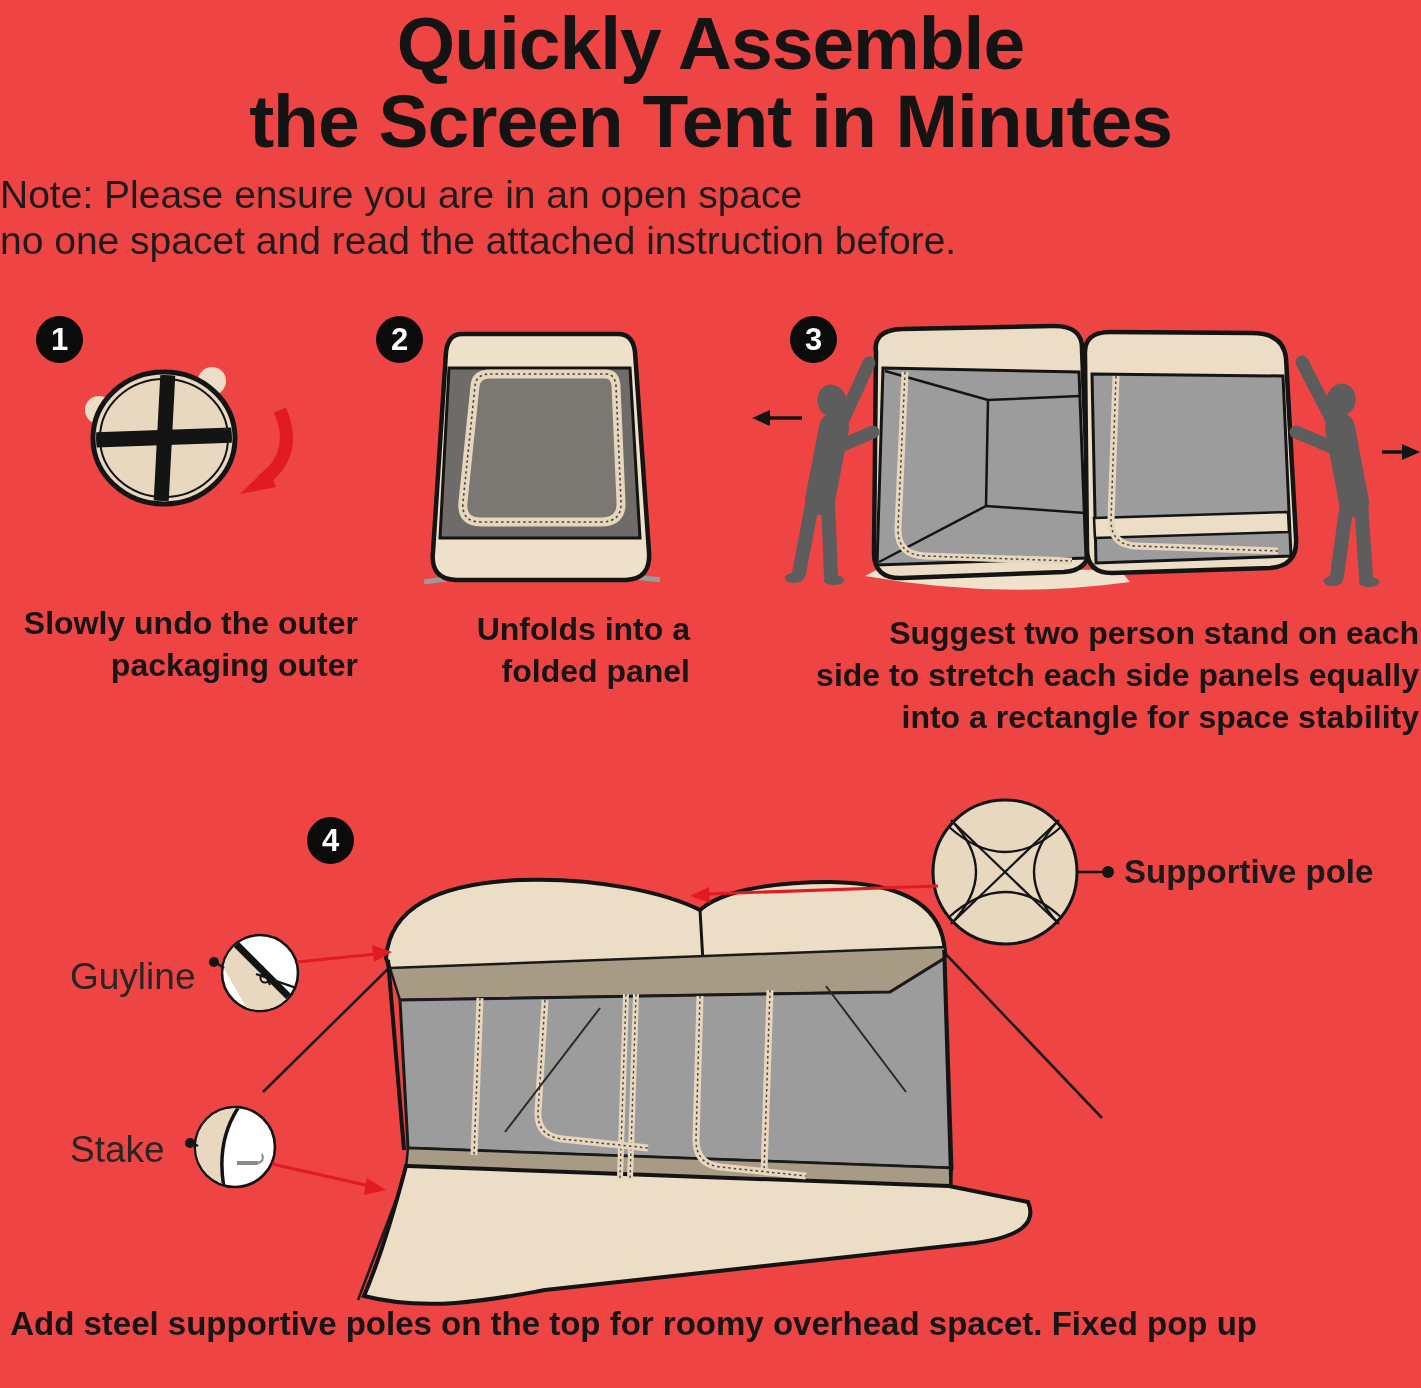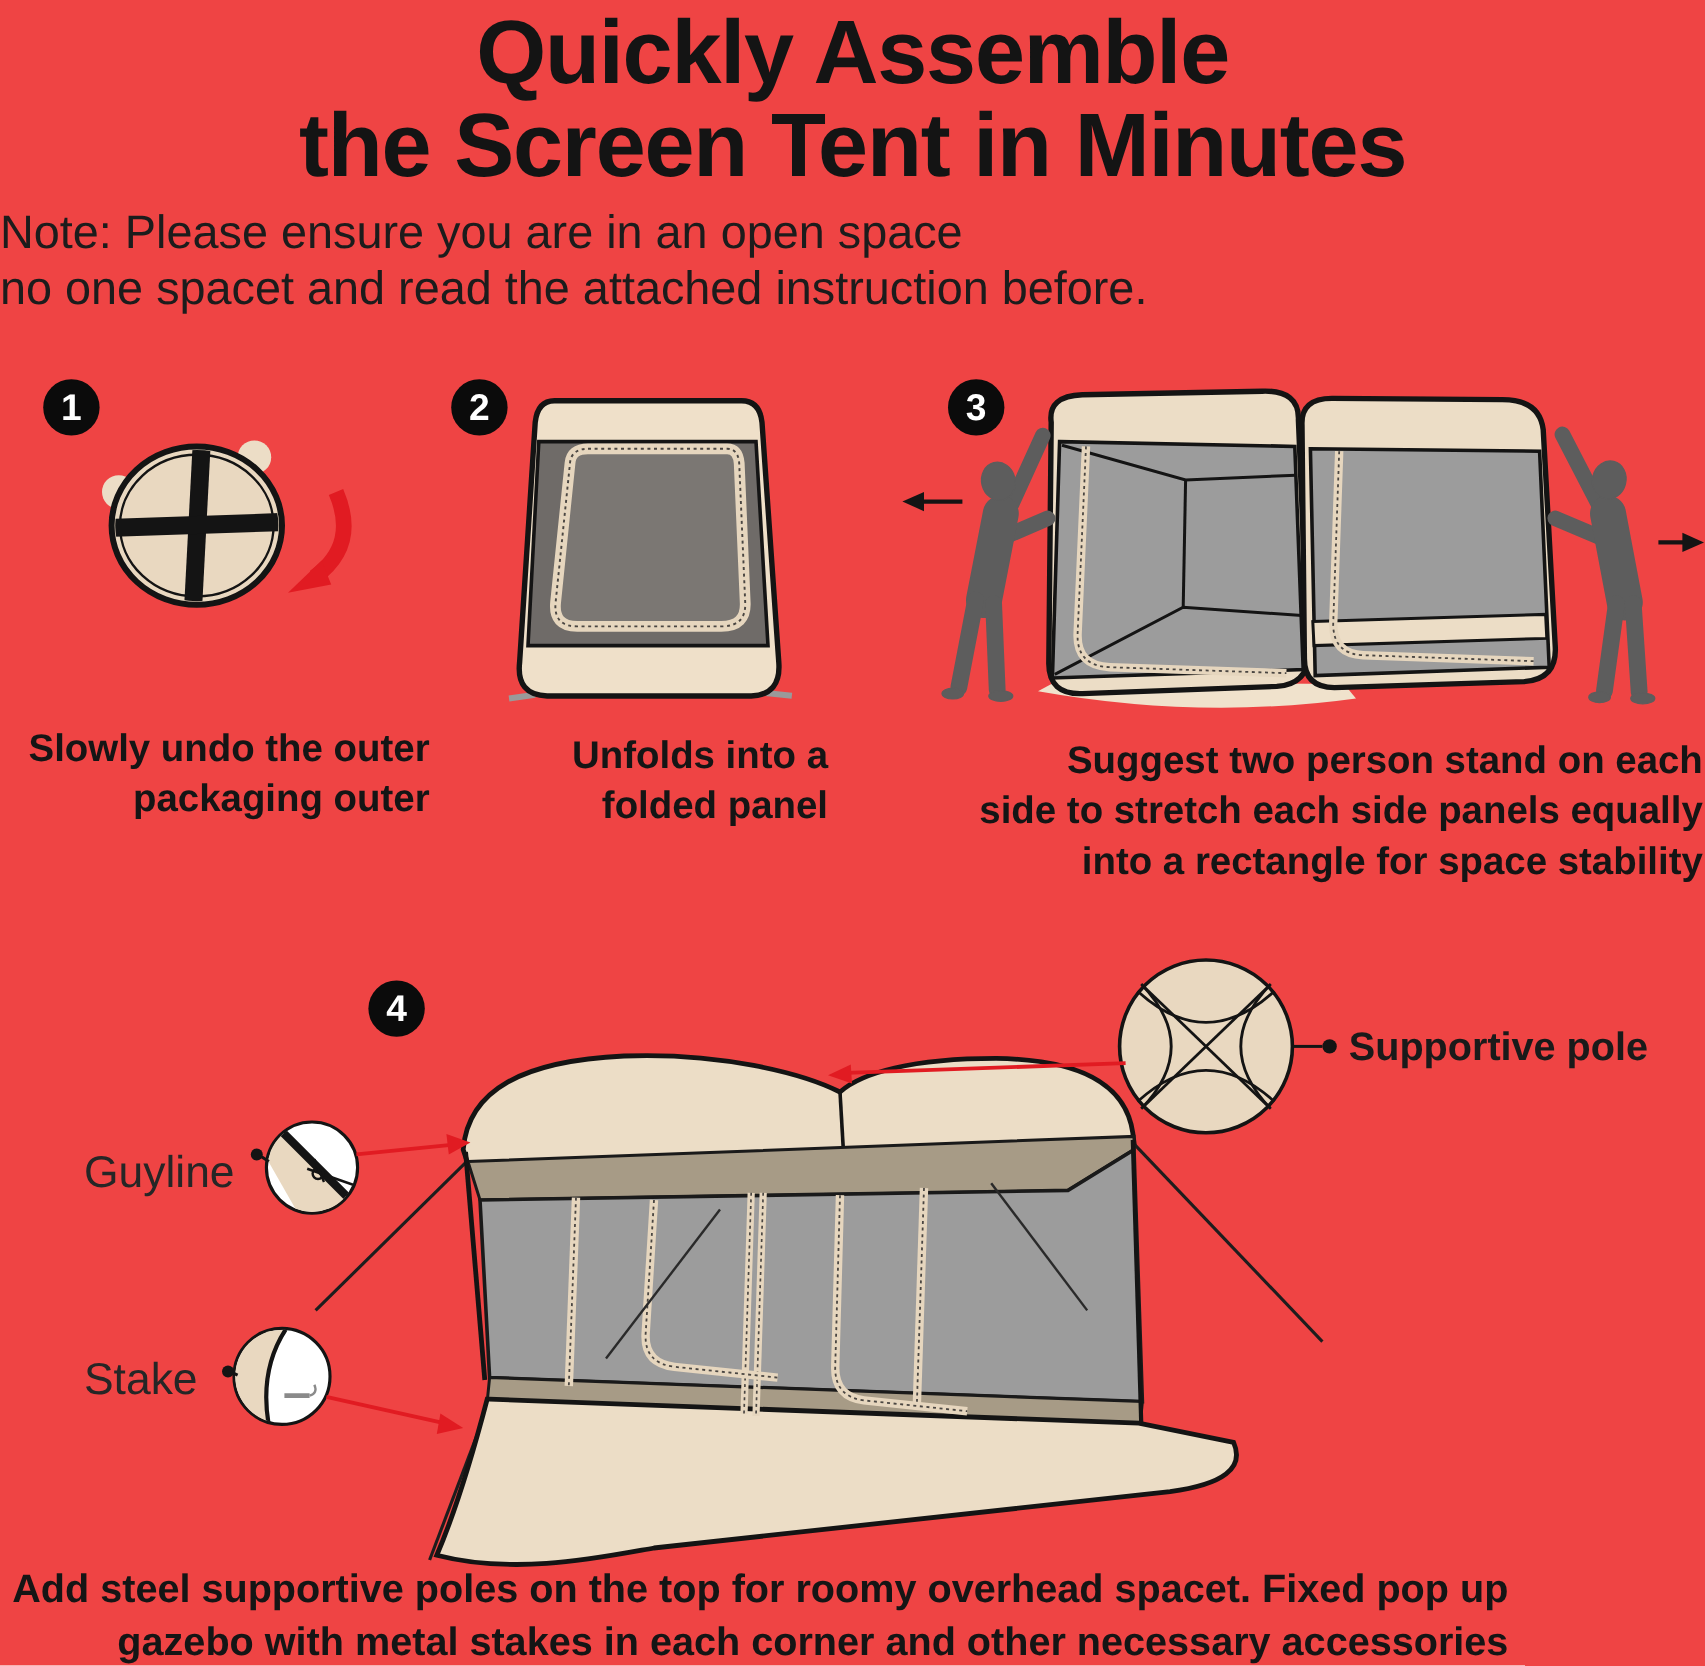--- a/index.html
+++ b/index.html
@@ -264,16 +264,15 @@
       <polygon points="690,896 709,887 710,903" fill="#e11b22"></polygon>
     </g>
   </svg>
 
   <div class="abs plain-label" style="left:70px;top:941px;width:135px;text-align:left;margin-top:15px;">Guyline</div>
   <div class="abs plain-label" style="left:70px;top:1129px;width:110px;text-align:left;">Stake</div>
   <div class="abs bold-label" style="left:1124px;top:853px;width:280px;">Supportive pole</div>
 
   <div class="abs caption cap-m" style="left:0;top:1302px;width:1257px;">
     <div>Add steel supportive poles on the top for roomy overhead spacet. Fixed pop up</div>
-    <div>gazebo with metal stakes in each corner and other necessary accessories</div>
   </div>
 
 </div>
 
 </body></html>

